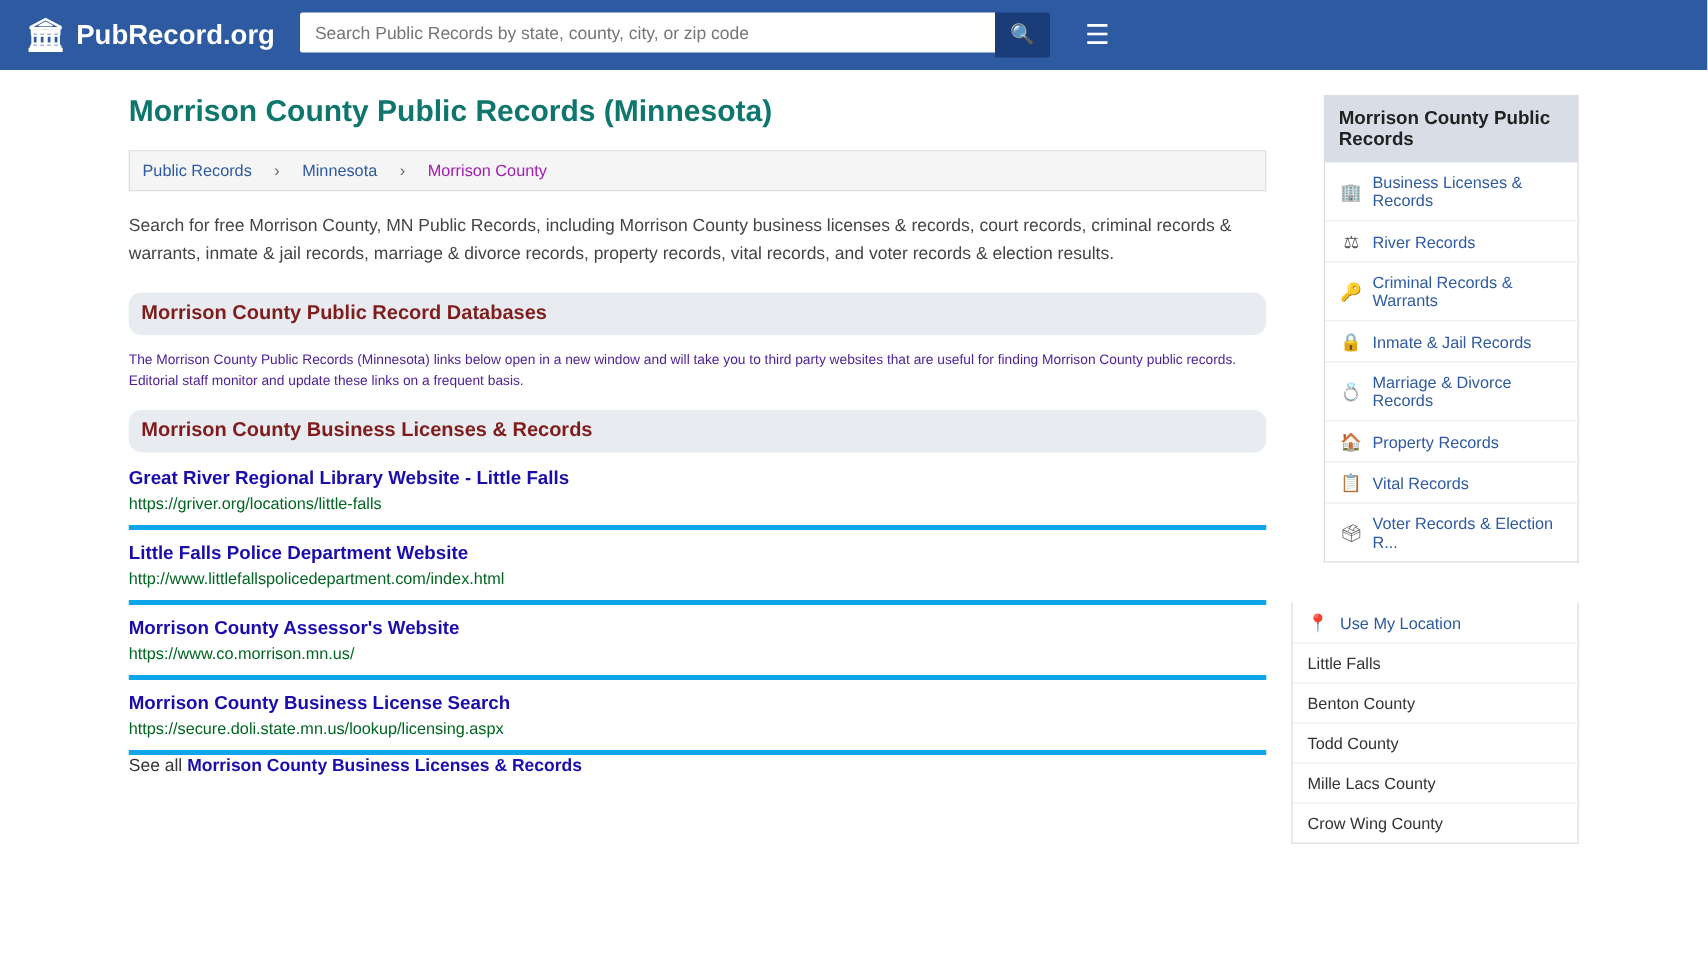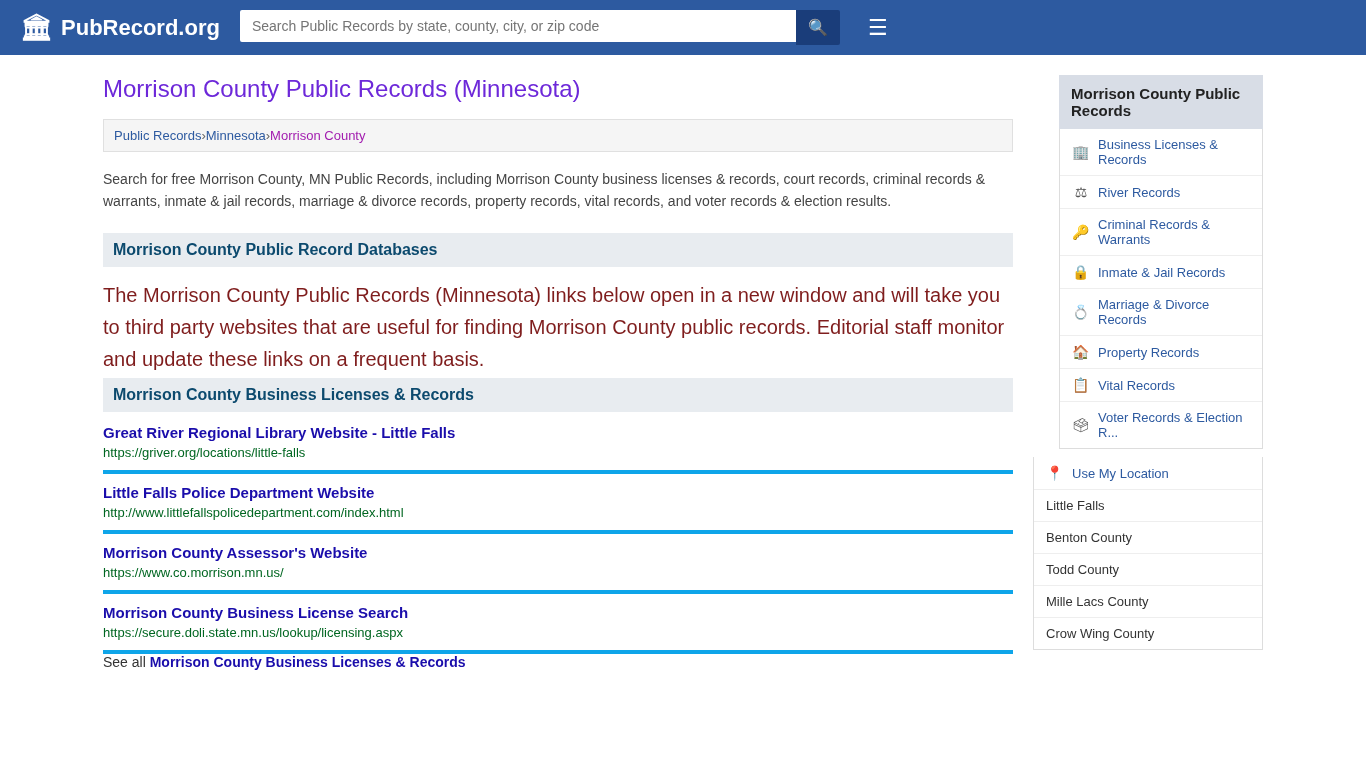--- a/index.html
+++ b/index.html
@@ -68,29 +68,29 @@
       gap: 20px;
     }
 
     
     .content {
       flex: 1;
     }
 
     .page-title {
       font-size: 24px;
-      font-weight: normal;
-      color: #6d28d9;
+      font-weight: bold;
+      color: #0f766e;
       margin-bottom: 16px;
     }
 
     .breadcrumb {
       display: flex;
       align-items: center;
-      gap: 0;
+      gap: 18px;
       padding: 8px 10px;
       background: #f5f5f5;
       border: 1px solid #e0e0e0;
       margin-bottom: 16px;
       font-size: 13px;
     }
     .breadcrumb a {
       color: #2d5aa0;
       text-decoration: none;
     }
@@ -102,29 +102,30 @@
       line-height: 1.6;
       color: #444;
       margin-bottom: 20px;
     }
 
     .section-header {
       background: #e8ecf0;
       padding: 8px 10px;
       font-size: 16px;
       font-weight: bold;
-      color: #0c4a6e;
+      color: #7f1d1d;
       margin-bottom: 12px;
+      border-radius: 10px;
     }
 
     .section-text {
-      font-size: 20px;
+      font-size: 11px;
       line-height: 1.6;
-      color: #7f1d1d;
-      margin-bottom: 3px;
+      color: #4c1d95;
+      margin-bottom: 13px;
     }
 
     .record-entry {
       border-bottom: 4px solid #0ea5e9;
       padding: 10px 0;
     }
     .record-entry:first-child { padding-top: 0; }
 
     .record-title {
       font-size: 15px;
@@ -151,21 +152,21 @@
       text-decoration: none;
     }
 
     
     .sidebar {
       width: 230px;
       flex-shrink: 0;
     }
 
     .sidebar-section {
-      margin-bottom: 8px;
+      margin-bottom: 32px;
       padding-left: 26px;
     }
 
     .sidebar-title {
       background: #d8dde6;
       padding: 10px 12px;
       font-size: 15px;
       font-weight: bold;
       color: #222;
       margin-bottom: 0;

